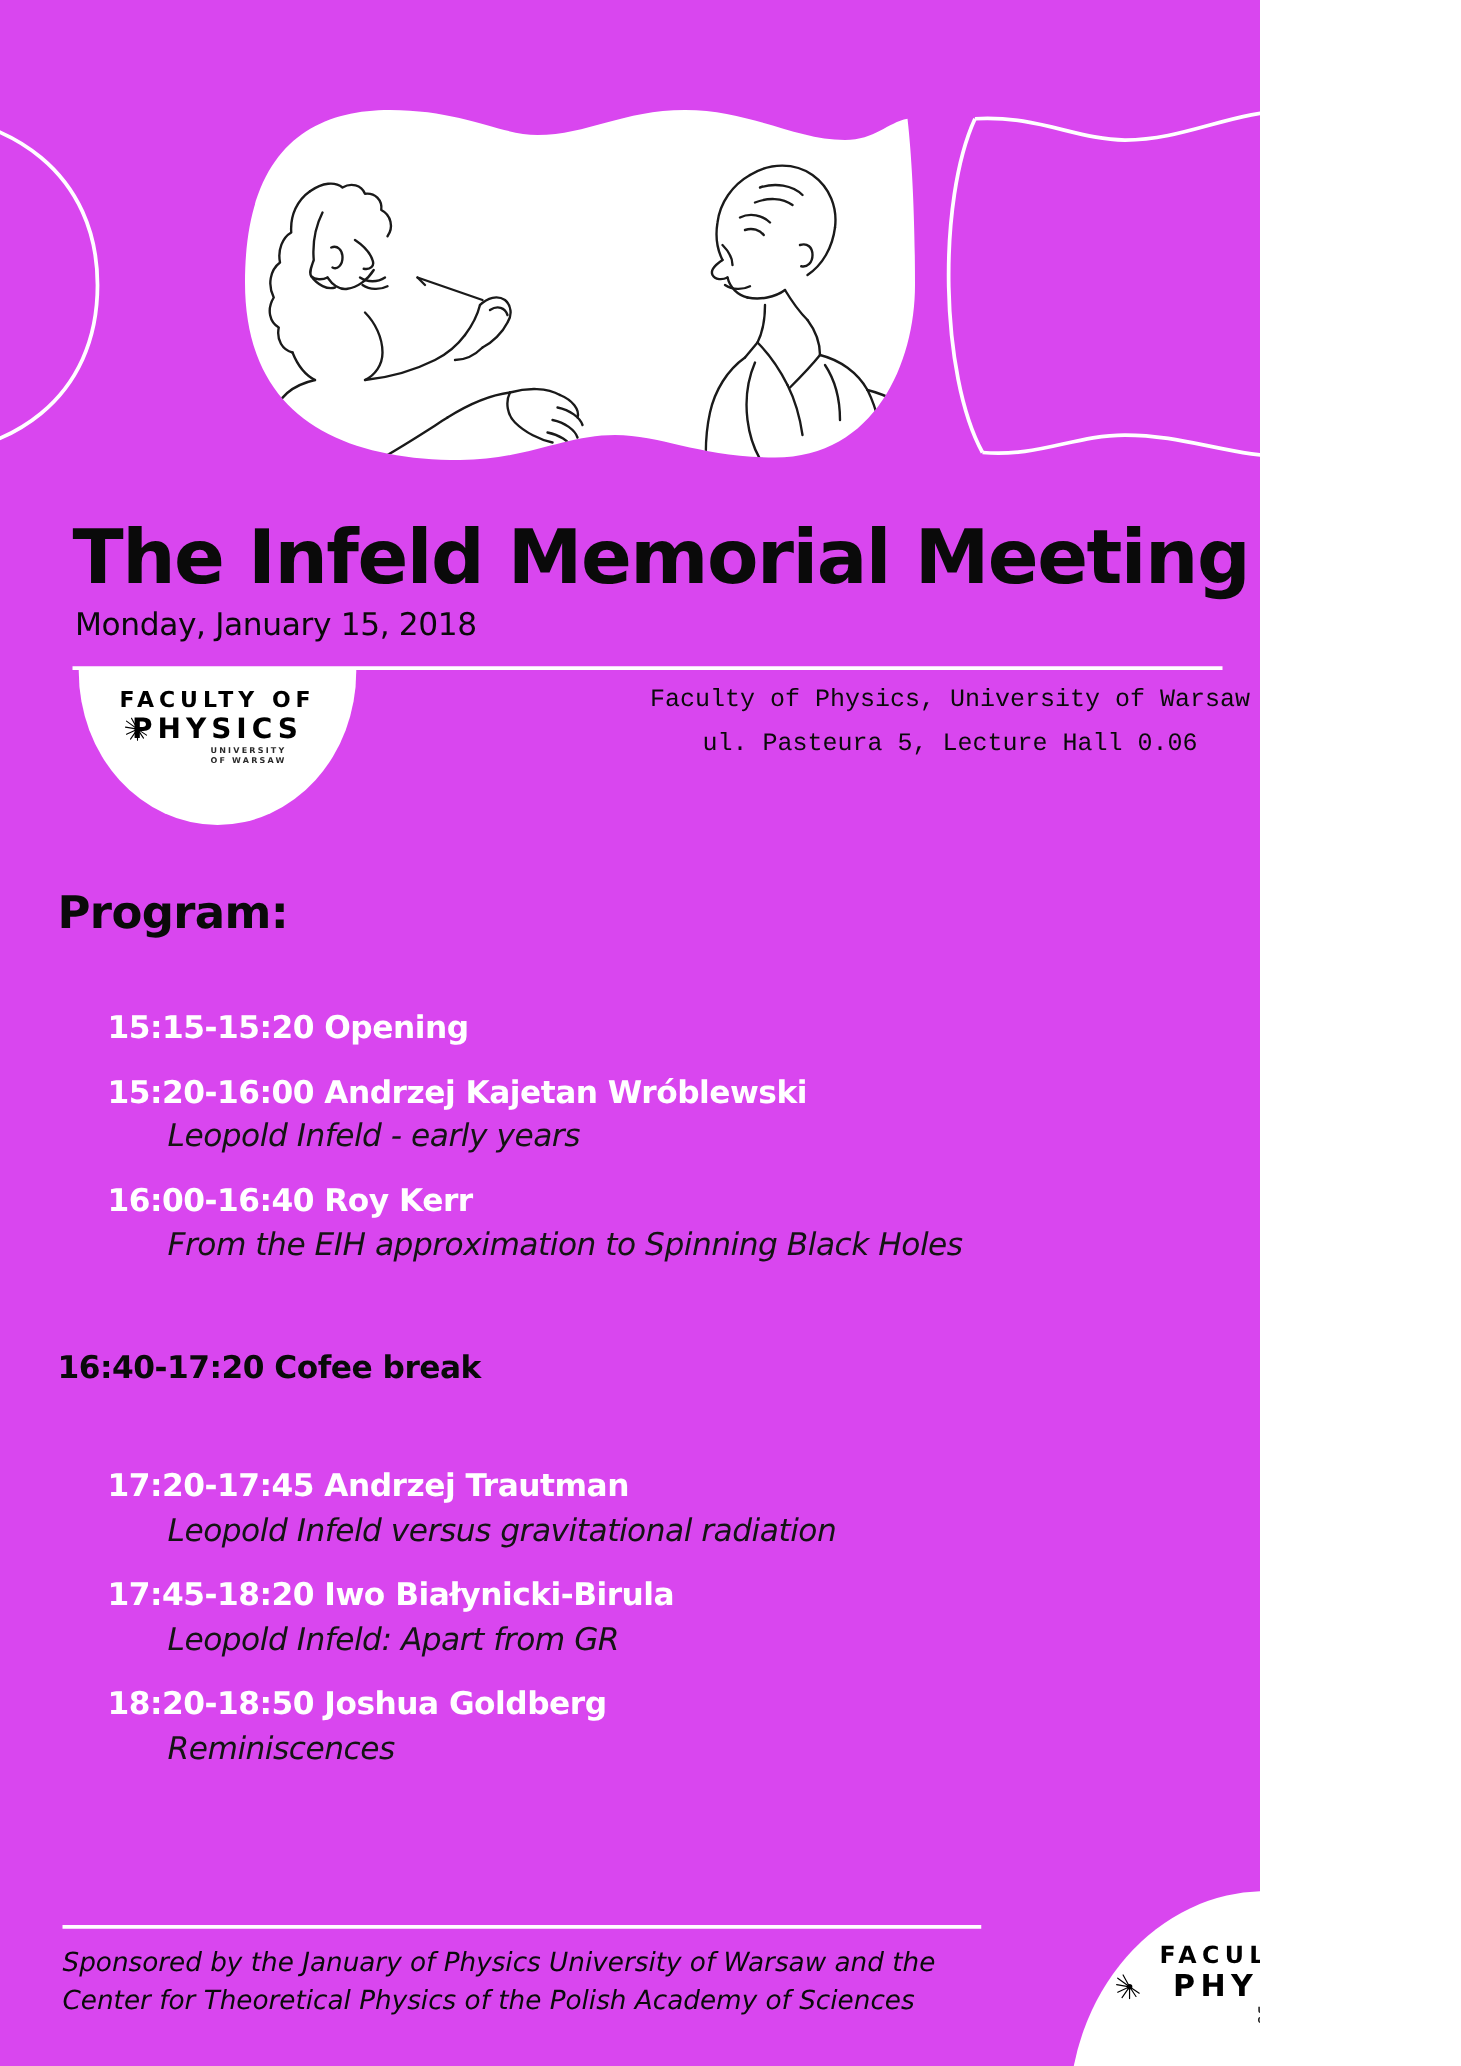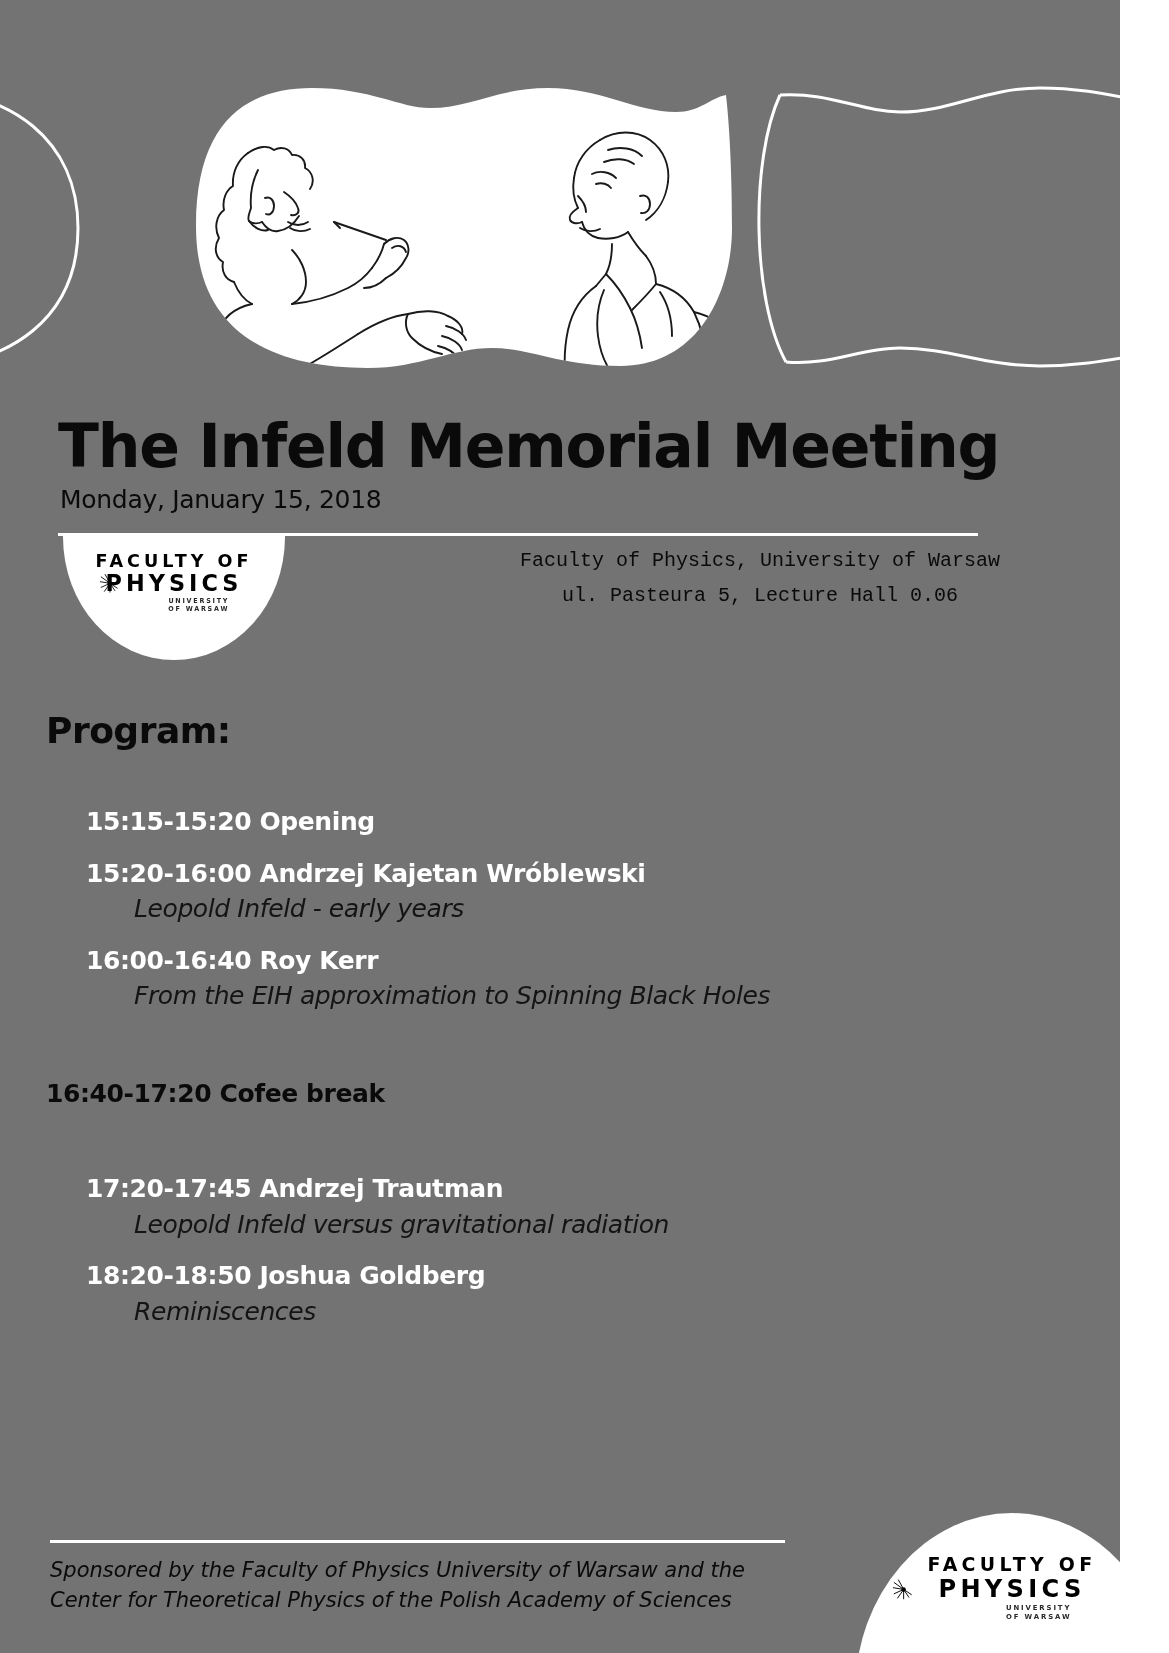--- a/index.html
+++ b/index.html
@@ -3,23 +3,23 @@
 <meta charset="utf-8">
 <title>The Infeld Memorial Meeting</title>
 <style>
   html, body {
     margin: 0;
     padding: 0;
     background: #ffffff;
   }
   .poster {
     position: relative;
-    width: 1120px;
+    width: 1008px;
     height: 1653px;
-    background: #737373;
+    background: #d946ef;
     overflow: hidden;
     font-family: "Liberation Sans", sans-serif;
   }
 
   
   .deco-band {
     position: absolute;
     left: 0;
     top: 0;
     width: 1169px;
@@ -462,32 +462,36 @@
       <div class="slot break">16:40-17:20 Cofee break</div>
     </div>
 
     <div class="gap-md"></div>
 
     <div class="prog-row">
       <div class="slot">17:20-17:45 Andrzej Trautman</div>
       <div class="talk">Leopold Infeld versus gravitational radiation</div>
     </div>
 
+    <div class="prog-row">
+      <div class="slot">17:45-18:20 Iwo Białynicki-Birula</div>
+      <div class="talk">Leopold Infeld: Apart from GR</div>
+    </div>
 
     <div class="prog-row">
       <div class="slot">18:20-18:50 Joshua Goldberg</div>
       <div class="talk">Reminiscences</div>
     </div>
 
   </div>
 
   <div class="footer-rule"></div>
 
   <div class="sponsor">
-    <div>Sponsored by the Faculty of Physics University of Warsaw and the</div>
+    <div>Sponsored by the January of Physics University of Warsaw and the</div>
     <div>Center for Theoretical Physics of the Polish Academy of Sciences</div>
   </div>
 
   <div class="logo-footer">
     <div class="logo-inner">
       <div class="logo-l1">FACULTY OF</div>
       <div class="logo-l2">
         <svg class="logo-burst" viewBox="0 0 26 24">
           <g stroke="#000" stroke-width="1.1" stroke-linecap="round">
             <line x1="13" y1="12" x2="2" y2="4"></line>

